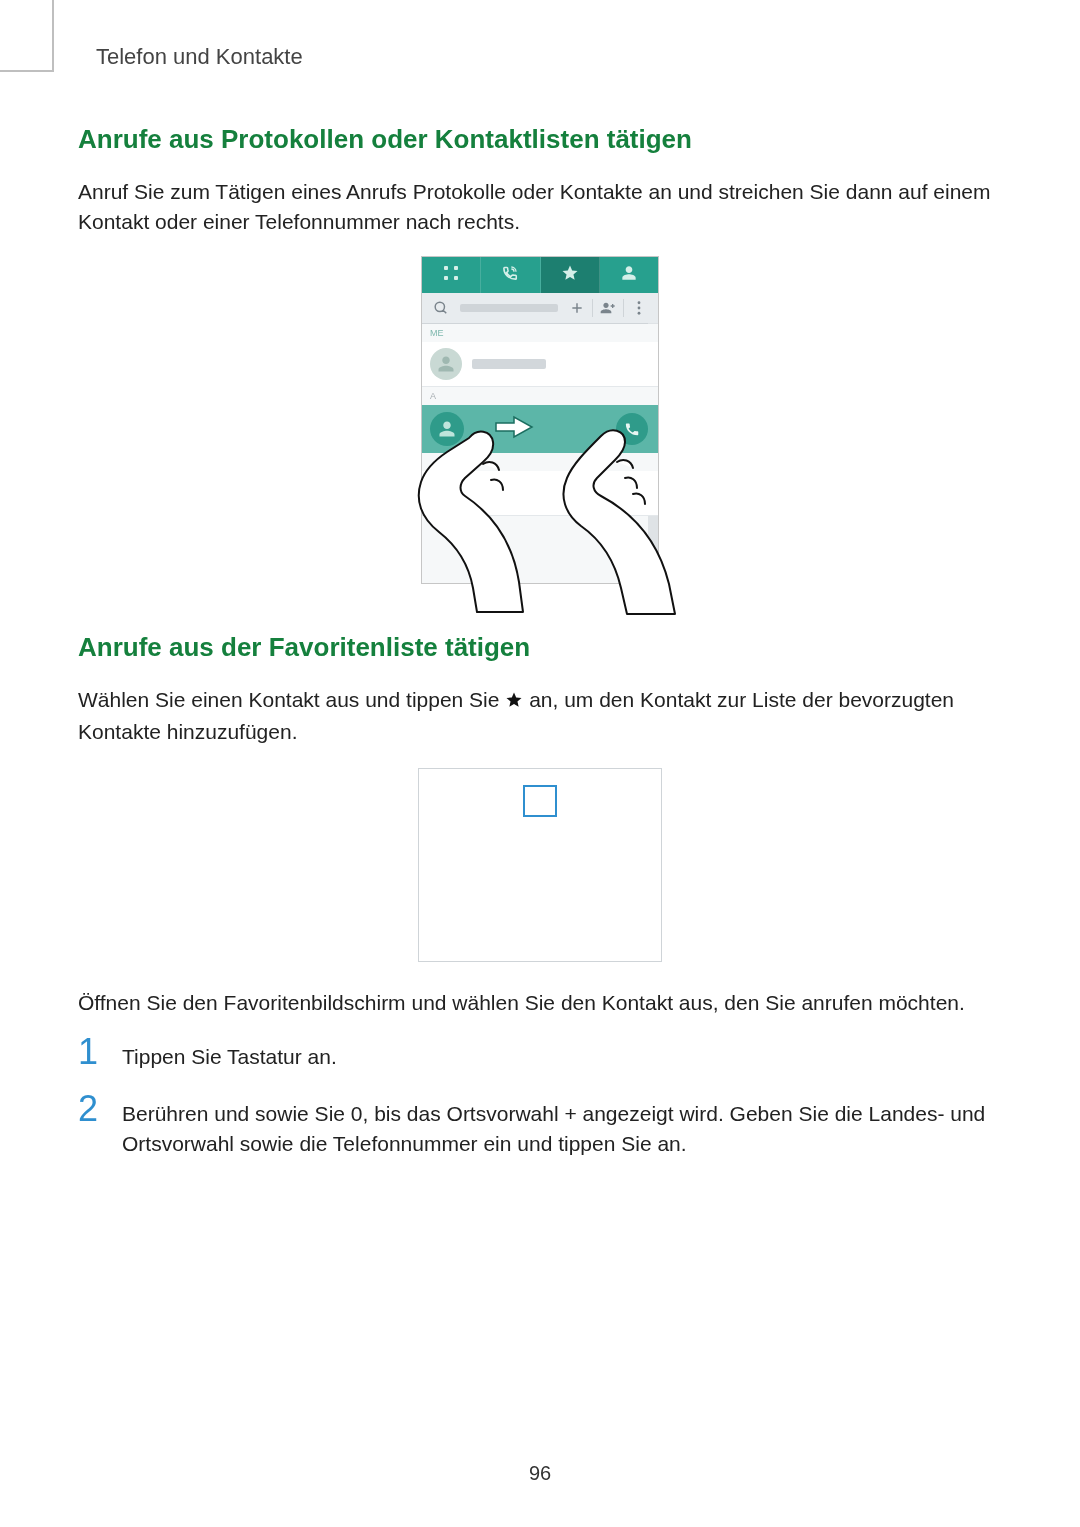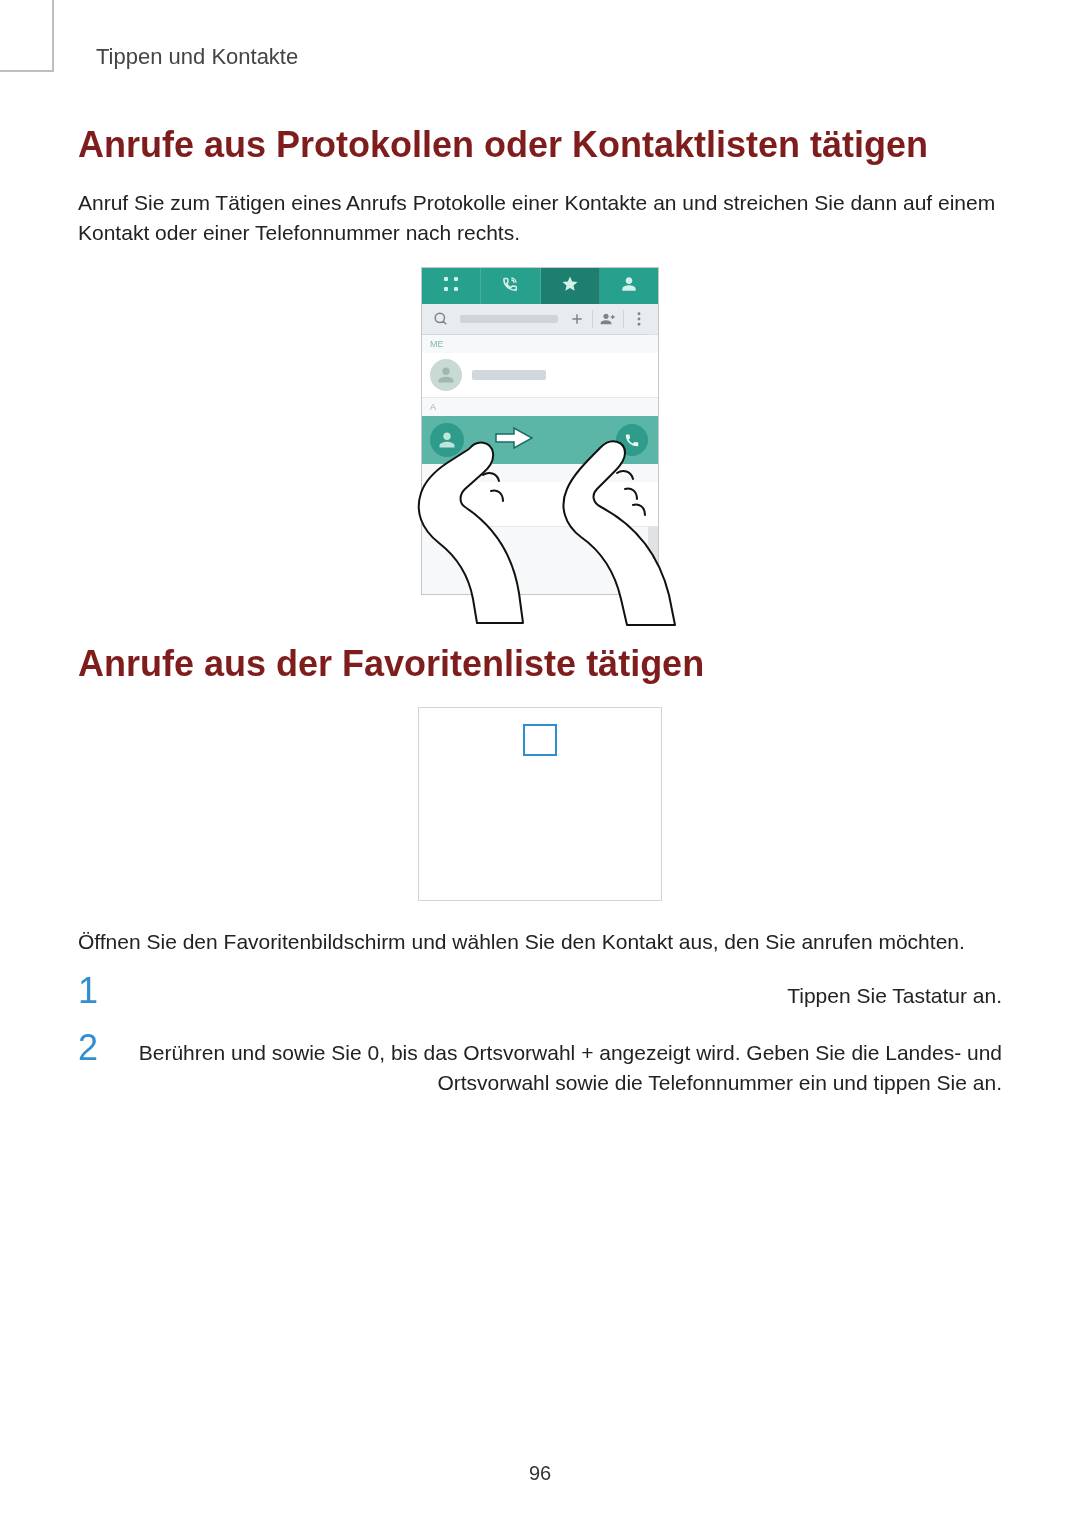--- a/index.html
+++ b/index.html
@@ -33,23 +33,23 @@
     width: 54px;
     height: 2px;
     background: #bfbfbf;
   }
   .running-head {
     font-size: 22px;
     color: #444;
     margin: 4px 0 54px 18px;
   }
   .section-title {
-    font-size: 36px;
+    font-size: 26px;
     font-weight: 700;
-    color: #7f1d1d;
+    color: #15803d;
     margin: 38px 0 22px 0;
   }
   .body-text {
     font-size: 21px;
     line-height: 1.45;
     color: #222;
     margin: 0 0 16px 0;
   }
   .bold { font-weight: 400; }
   .star-inline {
@@ -230,44 +230,43 @@
     color: #2f8fcf;
     width: 44px;
     line-height: 1;
     padding-top: 0;
   }
   .step-body {
     flex: 1;
     font-size: 21px;
     line-height: 1.45;
     padding-top: 8px;
-    text-align: right;
   }
   .page-number {
     position: absolute;
     bottom: 42px;
     left: 0;
     width: 1080px;
     text-align: center;
     font-size: 20px;
     color: #333;
   }
 </style>
 </head>
 <body>
 
 <div class="page">
   <div class="corner-v"></div>
   <div class="corner-h"></div>
 
-  <div class="running-head">Tippen und Kontakte</div>
+  <div class="running-head">Telefon und Kontakte</div>
 
   <div class="section-title">Anrufe aus Protokollen oder Kontaktlisten tätigen</div>
   <p class="body-text">
-    <span>Anruf Sie zum Tätigen eines Anrufs </span><span class="bold">Protokolle</span><span> einer </span><span class="bold">Kontakte</span><span> an und streichen Sie dann auf einem Kontakt oder einer Telefonnummer nach rechts.</span>
+    <span>Anruf Sie zum Tätigen eines Anrufs </span><span class="bold">Protokolle</span><span> oder </span><span class="bold">Kontakte</span><span> an und streichen Sie dann auf einem Kontakt oder einer Telefonnummer nach rechts.</span>
   </p>
 
   <div class="phone-illus-wrap">
     <div class="phone-illus">
       <div class="phone-body">
 
         <div class="tab-row">
           <div class="tab tab-green">
             <span>
               <svg width="16" height="16" viewBox="0 0 16 16">
@@ -398,20 +397,25 @@
             <path d="M56 36c6-4 14-2 16 6"></path>
             <path d="M64 52c6-2 12 2 12 10"></path>
             <path d="M72 68c6-2 12 2 12 10"></path>
           </g>
         </svg>
       </div>
     </div>
   </div>
 
   <div class="section-title">Anrufe aus der Favoritenliste tätigen</div>
+  <p class="body-text">
+    <span>Wählen Sie einen Kontakt aus und tippen Sie </span><span class="star-inline"><svg width="18" height="18" viewBox="0 0 24 24">
+          <path fill="#111" d="M12 17.3 5.8 21l1.6-7L2 9.3l7.1-.6L12 2l2.9 6.7 7.1.6-5.4 4.7 1.6 7z"></path>
+        </svg></span><span> an, um den Kontakt zur Liste der bevorzugten Kontakte hinzuzufügen.</span>
+  </p>
 
   <div class="blank-illus-wrap">
     <div class="blank-illus">
       <div class="small-square"></div>
     </div>
   </div>
 
   <p class="body-text">Öffnen Sie den Favoritenbildschirm und wählen Sie den Kontakt aus, den Sie anrufen möchten.</p>
 
 

